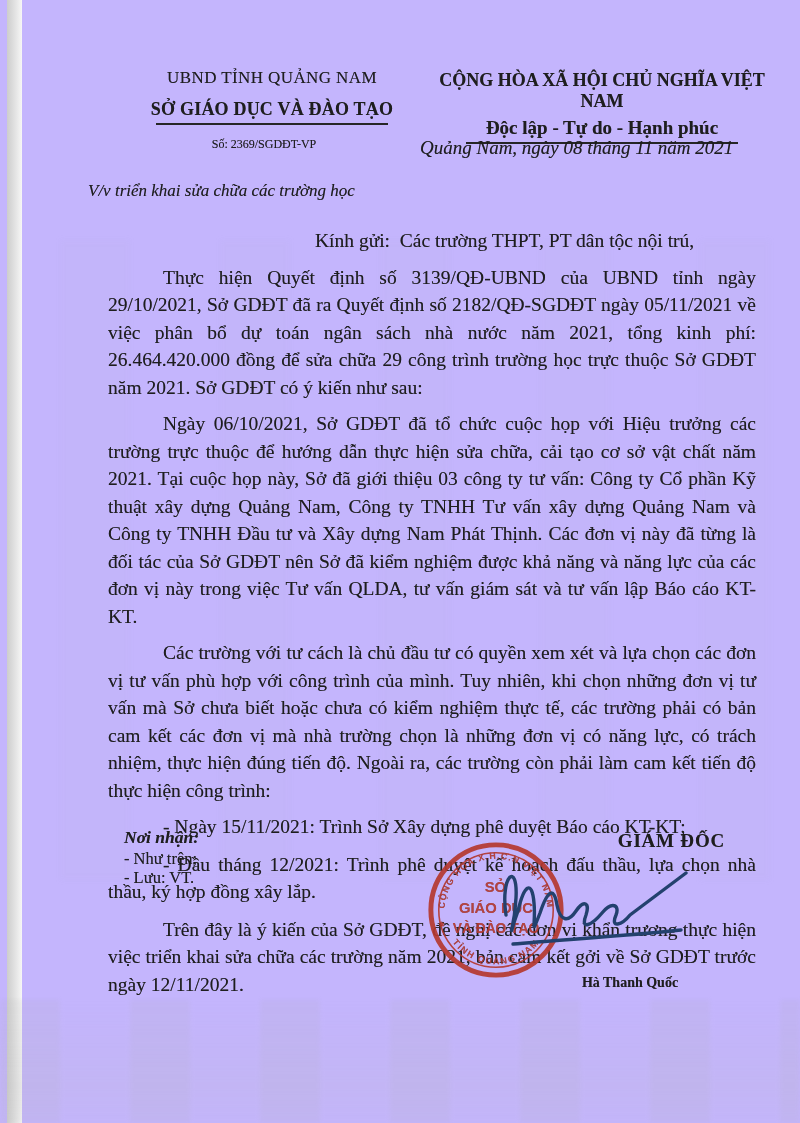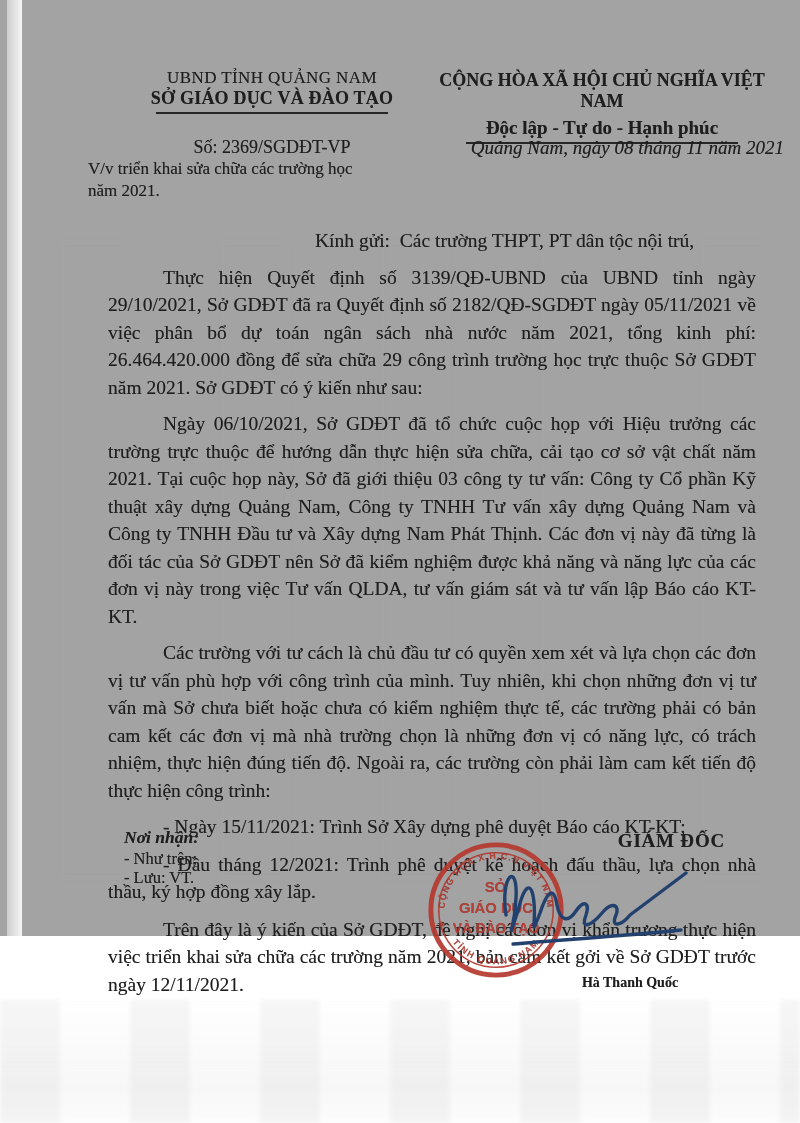--- a/index.html
+++ b/index.html
@@ -1,19 +1,19 @@
 <!DOCTYPE html>
 <html><head>
 <meta charset="utf-8">
 <style>
   html,body { margin:0; padding:0; }
   body { width:800px; height:1123px; overflow:hidden; background:#ffffff; }
   .page {
-    position:relative; width:800px; height:936px;
-    background:#a3a3a3;
+    position:relative; width:800px; height:1123px;
+    background:#c4b5fd;
     font-family:"Liberation Serif", serif;
     color:#1e1e1e;
     text-shadow:0 0 .4px rgba(20,20,20,.45);
   }
   
   .scan-edge-left {
     position:absolute; left:7px; top:0; width:15px; height:100%;
     background:linear-gradient(to right,#cdcdcd,#e3e3e3 55%,#f7f7f6);
   }
   .scan-noise-bottom {
@@ -24,32 +24,32 @@
   }
   .scan-noise-mid {
     position:absolute; left:60px; right:20px; top:240px; height:640px;
     background:repeating-linear-gradient(90deg, rgba(180,180,180,.045) 0 70px, rgba(255,255,255,0) 70px 160px);
     filter:blur(3px); pointer-events:none;
   }
 
   
   .hdr-left  { position:absolute; top:68px;  left:116px; width:312px; text-align:center; }
   .hdr-left .l1 { font-size:17px; letter-spacing:.4px; }
-  .hdr-left .l2 { font-size:18px; font-weight:bold; letter-spacing:.2px; margin-top:0; }
+  .hdr-left .l2 { font-size:18px; font-weight:bold; letter-spacing:.2px; margin-top:11px; }
   .hdr-left .rule { width:232px; border-bottom:2px solid #262626; margin:3px auto 0; }
 
   .hdr-right { position:absolute; top:70px;  left:420px; width:364px; text-align:center; }
   .hdr-right .l1 { font-size:18px; font-weight:bold;text-align:center; }
   .hdr-right .l2 { font-size:19px; font-weight:bold; margin-top:5px; }
   .hdr-right .rule { width:272px; border-bottom:2px solid #262626; margin:3px auto 0; }
 
-  .doc-number { position:absolute; top:137px; left:116px; width:312px; text-align:center; font-size:18px; }
-  .place-date { position:absolute; top:137px; left:420px; width:364px; text-align:right; font-size:19px; font-style:italic; }
+  .doc-number { position:absolute; top:137px; left:108px; width:312px; text-align:center; font-size:12px; }
+  .place-date { position:absolute; top:137px; left:420px; width:364px; text-align:left; font-size:19px; font-style:italic; }
 
-  .subject { position:absolute; top:158px; left:88px; width:310px; font-size:17px; line-height:22px; }
+  .subject { position:absolute; top:180px; left:88px; width:310px; font-size:17px; line-height:22px;font-style:italic; }
 
   
   .body-text { position:absolute; top:227px; left:108px; width:648px; font-size:19.5px; line-height:27.5px; text-align:justify; }
   .salutation { padding-left:152px; text-align:left; white-space:pre-wrap; margin:0 0 3px 0; }
   .body-text p { margin:0 0 9px 0; text-indent:55px; }
   .body-text p.bullet { margin:0 0 10px 0; }
 
   
   .recipients { position:absolute; top:828px; left:124px; font-size:16.5px; line-height:19px; }
   .recipients .label { font-weight:bold; font-style:italic; font-size:17.5px; margin-bottom:2px; }
@@ -77,21 +77,20 @@
     <div class="l1">CỘNG HÒA XÃ HỘI CHỦ NGHĨA VIỆT NAM</div>
     <div class="l2">Độc lập - Tự do - Hạnh phúc</div>
     <div class="rule"></div>
   </div>
 
   <div class="doc-number">Số: 2369/SGDĐT-VP</div>
   <div class="place-date">Quảng Nam, ngày 08 tháng 11 năm 2021</div>
 
   <div class="subject">
     <div>V/v triển khai sửa chữa các trường học</div>
-    <div>năm 2021.</div>
   </div>
 
   <div class="body-text">
     <p class="salutation">Kính gửi:  Các trường THPT, PT dân tộc nội trú,</p>
     <p>Thực hiện Quyết định số 3139/QĐ-UBND của UBND tỉnh ngày 29/10/2021, Sở GDĐT đã ra Quyết định số 2182/QĐ-SGDĐT ngày 05/11/2021 về việc phân bổ dự toán ngân sách nhà nước năm 2021, tổng kinh phí: 26.464.420.000 đồng để sửa chữa 29 công trình trường học trực thuộc Sở GDĐT năm 2021. Sở GDĐT có ý kiến như sau:</p>
     <p>Ngày 06/10/2021, Sở GDĐT đã tổ chức cuộc họp với Hiệu trưởng các trường trực thuộc để hướng dẫn thực hiện sửa chữa, cải tạo cơ sở vật chất năm 2021. Tại cuộc họp này, Sở đã giới thiệu 03 công ty tư vấn: Công ty Cổ phần Kỹ thuật xây dựng Quảng Nam, Công ty TNHH Tư vấn xây dựng Quảng Nam và Công ty TNHH Đầu tư và Xây dựng Nam Phát Thịnh. Các đơn vị này đã từng là đối tác của Sở GDĐT nên Sở đã kiểm nghiệm được khả năng và năng lực của các đơn vị này trong việc Tư vấn QLDA, tư vấn giám sát và tư vấn lập Báo cáo KT-KT.</p>
     <p>Các trường với tư cách là chủ đầu tư có quyền xem xét và lựa chọn các đơn vị tư vấn phù hợp với công trình của mình. Tuy nhiên, khi chọn những đơn vị tư vấn mà Sở chưa biết hoặc chưa có kiểm nghiệm thực tế, các trường phải có bản cam kết các đơn vị mà nhà trường chọn là những đơn vị có năng lực, có trách nhiệm, thực hiện đúng tiến độ. Ngoài ra, các trường còn phải làm cam kết tiến độ thực hiện công trình:</p>
     <p class="bullet">- Ngày 15/11/2021: Trình Sở Xây dựng phê duyệt Báo cáo KT-KT;</p>
     <p class="bullet">- Đầu tháng 12/2021: Trình phê duyệt kế hoạch đấu thầu, lựa chọn nhà thầu, ký hợp đồng xây lắp.</p>
     <p>Trên đây là ý kiến của Sở GDĐT, đề nghị các đơn vị khẩn trương thực hiện việc triển khai sửa chữa các trường năm 2021, bản cam kết gởi về Sở GDĐT trước ngày 12/11/2021.</p>

